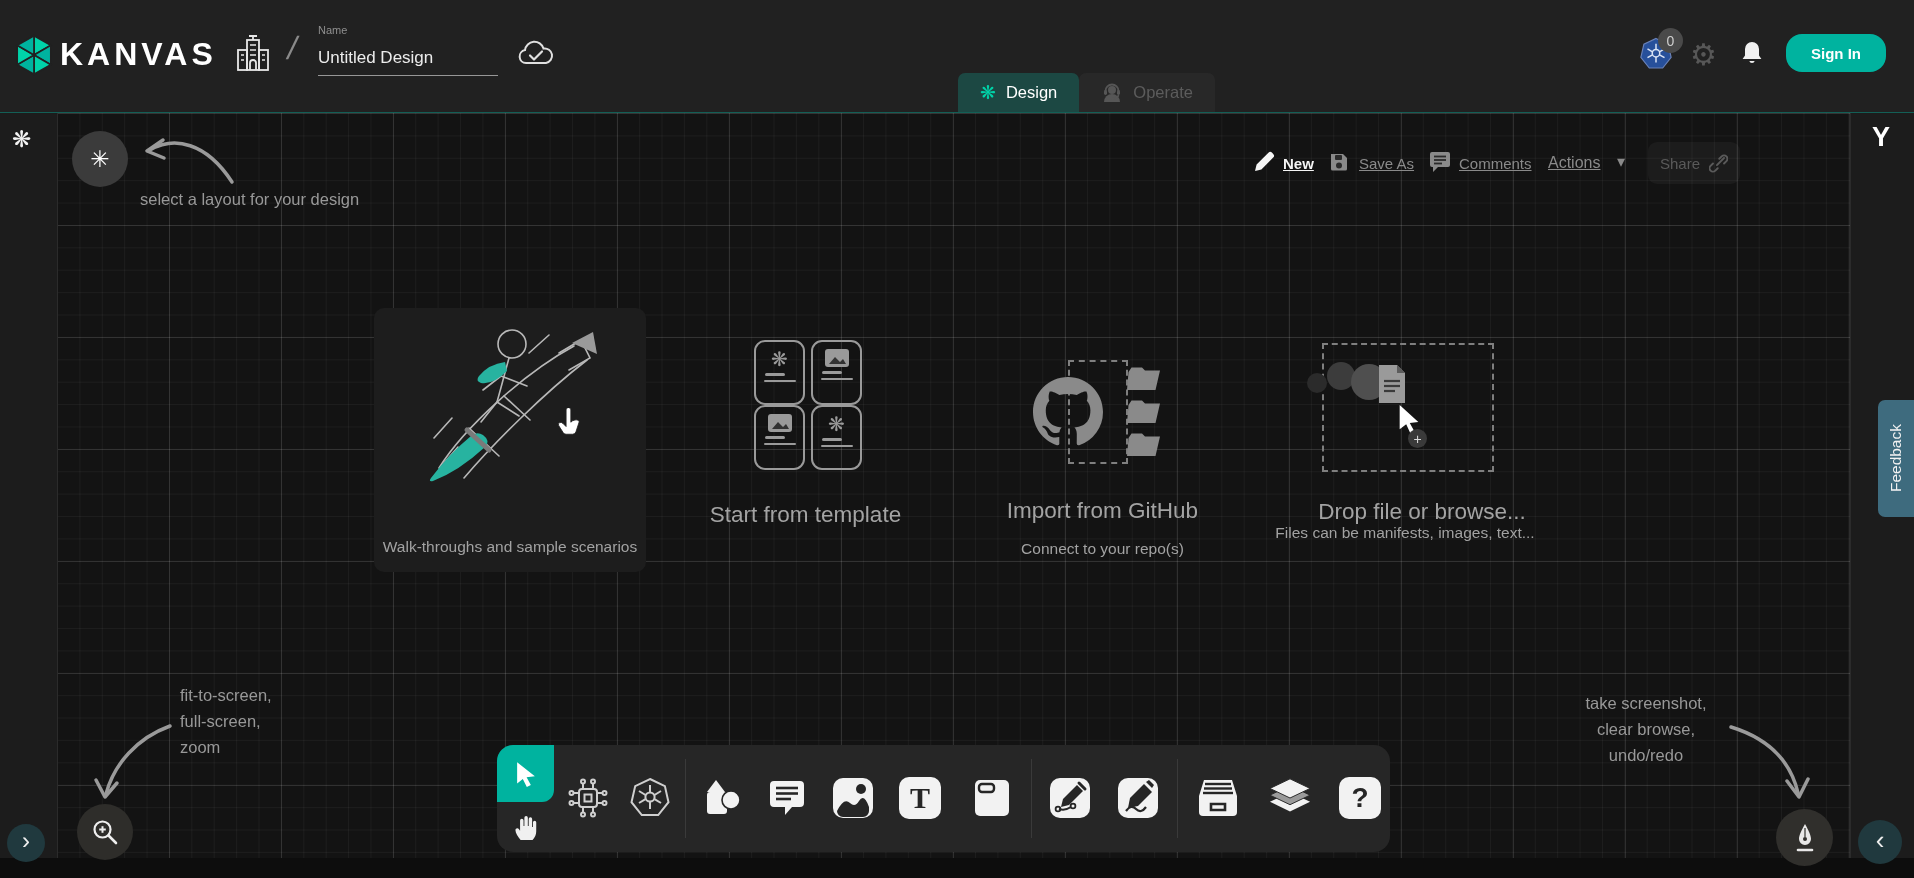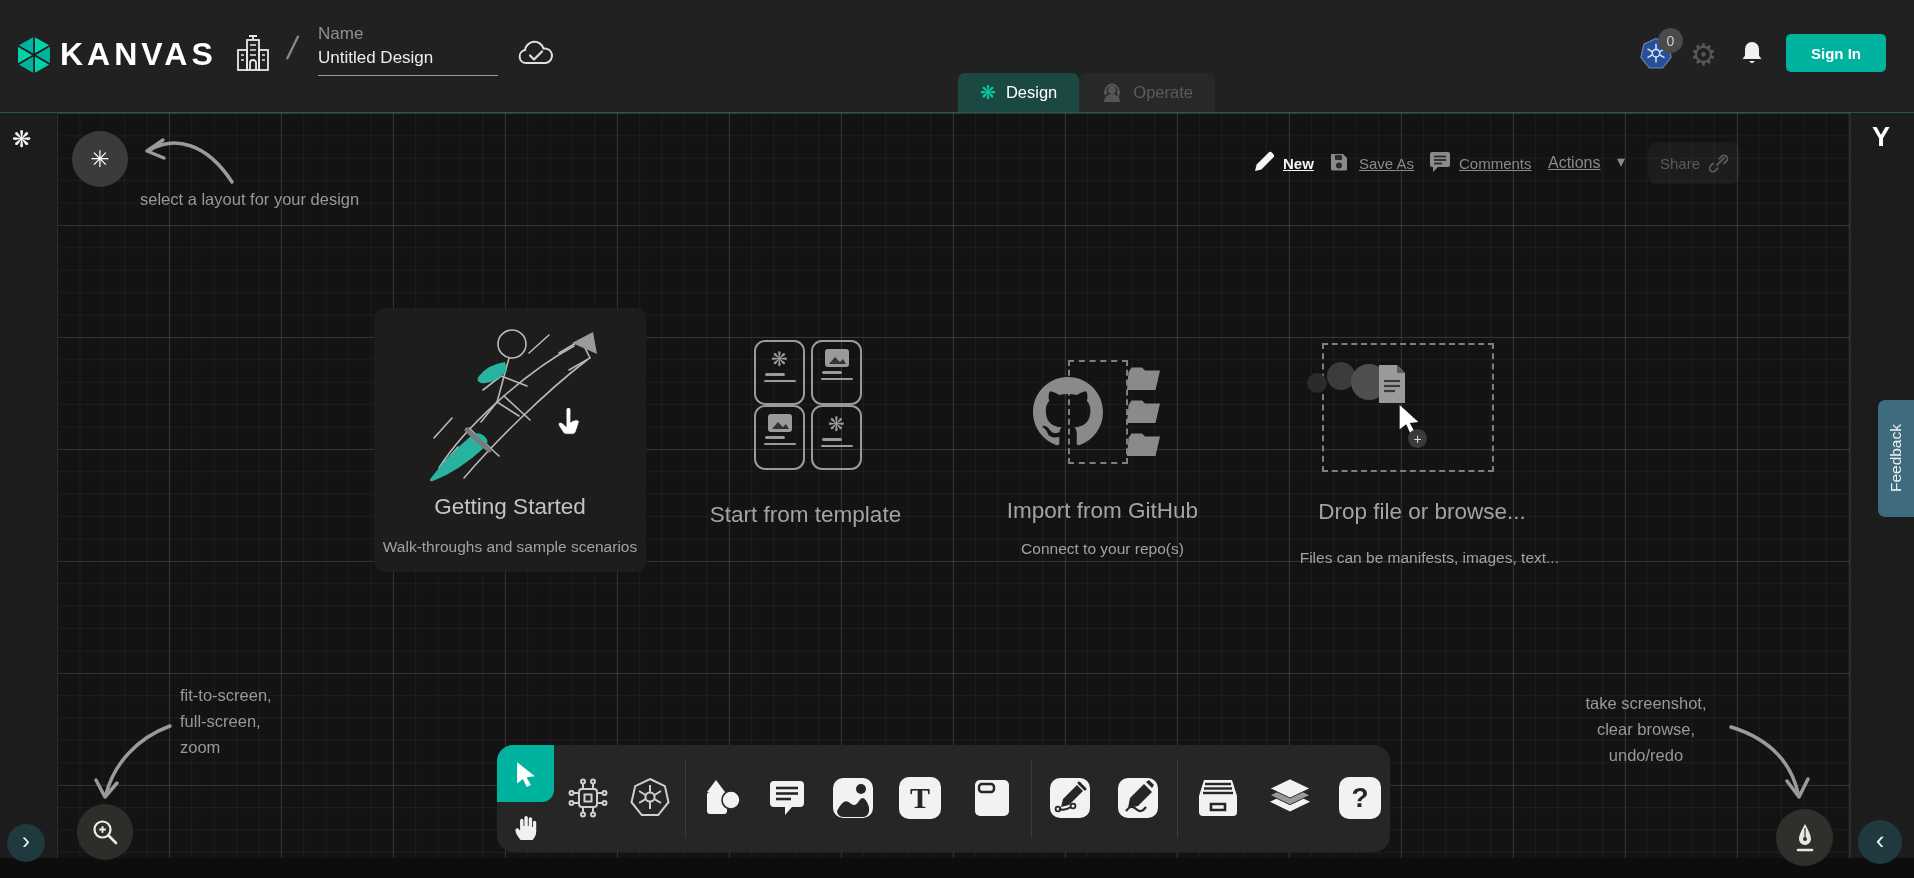--- a/index.html
+++ b/index.html
@@ -4,36 +4,36 @@
 <style>
   html,body{margin:0;padding:0;background:#0c0c0c;}
   #app{position:relative;width:1914px;height:878px;overflow:hidden;background:#0d0d0d;
        font-family:"Liberation Sans",sans-serif;-webkit-font-smoothing:antialiased;}
   .abs{position:absolute;}
 
   
   #header{position:absolute;top:0;left:0;width:1914px;height:112px;background:#212121;z-index:30;}
   .logo-text{left:60px;top:36px;font-size:32px;font-weight:bold;color:#fff;letter-spacing:4px;}
   .sep{left:288px;top:30px;font-size:32px;color:#8a8a8a;font-weight:300;transform:skewX(-12deg);}
-  .name-label{left:318px;top:24px;font-size:17px;color:#8f8f8f;}
+  .name-label{left:318px;top:24px;font-size:11px;color:#8f8f8f;}
   .name-input{left:318px;top:42px;width:180px;background:transparent;border:none;
               border-bottom:1px solid #979797;color:#ececec;font-size:17px;padding:6px 0 7px;
               font-family:"Liberation Sans",sans-serif;outline:none;}
   .tabs{position:absolute;bottom:0;left:958px;display:flex;z-index:31;}
   .tab{height:39px;display:flex;align-items:center;gap:10px;padding:0 22px;font-size:16.5px;
        border-radius:7px 7px 0 0;cursor:pointer;}
   .tab-design{background:#1c4843;color:#fff;}
   .tab-design .tab-glyph{color:#00D3A9;font-size:19px;}
   .tab-operate{background:#282828;color:#5c5c5c;}
   .k8s-badge{position:absolute;left:20px;top:-8px;width:25px;height:25px;border-radius:50%;
              background:#4a4a4a;color:#cfcfcf;font-size:14px;display:flex;align-items:center;
              justify-content:center;}
   .gear-glyph{font-size:30px;color:#575757;line-height:1;}
   .signin-btn{left:1786px;top:34px;width:100px;height:38px;background:#00B39F;border:none;
-              border-radius:5px;color:#fff;font-weight:bold;font-size:15px;cursor:pointer;
+              border-radius:16px;color:#fff;font-weight:bold;font-size:15px;cursor:pointer;
               font-family:"Liberation Sans",sans-serif;}
 
   
   #canvas-top-line{position:absolute;top:110px;left:0;width:1914px;height:3px;background:#135f56;z-index:29;}
   #grid{position:absolute;top:113px;left:57px;width:1793px;height:745px;background-color:#131313;
         background-image:
           linear-gradient(rgba(255,255,255,0.10) 1px,transparent 1px),
           linear-gradient(90deg,rgba(255,255,255,0.10) 1px,transparent 1px),
           linear-gradient(rgba(255,255,255,0.045) 1px,transparent 1px),
           linear-gradient(90deg,rgba(255,255,255,0.045) 1px,transparent 1px);
@@ -250,21 +250,20 @@
         <path d="M88 84 l22 14 M88 84 l-16 20"></path>
       </g>
       <polygon points="163,25 184,14 188,36" fill="#9a9a9a"></polygon>
       <path d="M96 44 q-16 2 -26 14 q-4 5 2 7 q12 2 26 -12 z" fill="#27b3a0"></path>
       <path d="M62 118 q-22 18 -40 42 q-3 4 2 3 q26 -10 52 -34 q6 -6 -2 -12 q-6 -4 -12 1 z" fill="#27b3a0"></path>
       <path d="M58 112 l22 20" stroke="#7a7a7a" stroke-width="5" stroke-linecap="round"></path>
     </svg>
     <svg class="abs" style="left:182px;top:100px;" width="28" height="34" viewBox="0 0 20 24">
       <path d="M7.2 1.2 a1.7 1.7 0 0 1 3.4 0 V10 l1.2-1 q4-1.7 4.8.7 l-2.3 7 q-.5 1.9-2.4 1.9 H7.2 q-1.4 0-2.1-1.2 L2 12.6 q-.9-1.6.7-2.3 q1.2-.5 2.3.6 l2.2 2.2 z" fill="#fff" stroke="#222" stroke-width="0.6"></path>
     </svg>
-    <div class="card-title" style="top:186px;color:#c4c4c4;">Getting Started</div>
     <div class="card-sub" style="top:230px;">Walk-throughs and sample scenarios</div>
   </div>
 
   <div id="card-template" class="abs">
     <div class="mini-card" style="left:86px;top:10px;">
       <span class="mc-glyph">❋</span>
       <div class="mc-line" style="width:20px;margin-left:-10px;"></div>
       <div class="mc-line" style="width:32px;"></div>
     </div>
     <div class="mini-card" style="left:143px;top:10px;">
@@ -320,21 +319,21 @@
           <line x1="7" y1="18" x2="23" y2="18"></line>
           <line x1="7" y1="23" x2="23" y2="23"></line>
           <line x1="7" y1="28" x2="18" y2="28"></line>
         </g>
     </svg>
     <svg class="abs" style="left:103px;top:70px;" width="22" height="28" viewBox="0 0 14 18">
       <path d="M1 0 L13 11 L7.5 11.6 L10.5 17 L7.8 18 L5.2 12.4 L1 15.6 Z" fill="#fff"></path>
     </svg>
     <div class="plus-badge" style="left:113px;top:94px;">+</div>
     <div class="card-title" style="top:164px;margin-left:17px;">Drop file or browse...</div>
-    <div class="card-sub" style="top:214px;text-align:right;">Files can be manifests, images, text...</div>
+    <div class="card-sub" style="top:189px;">Files can be manifests, images, text...</div>
   </div>
 
   <div class="abs hint" style="left:180px;top:682px;">
     <div>fit-to-screen,</div>
     <div>full-screen,</div>
     <div>zoom</div>
   </div>
   <svg class="abs" style="left:92px;top:712px;" width="85" height="95" viewBox="0 0 85 95">
     <path d="M78 14 C45 26 22 52 14 82" fill="none" stroke="#9a9a9a" stroke-width="3.5" stroke-linecap="round"></path>
     <path d="M4 68 L13 85 L25 71" fill="none" stroke="#9a9a9a" stroke-width="3.5" stroke-linecap="round" stroke-linejoin="round"></path>

